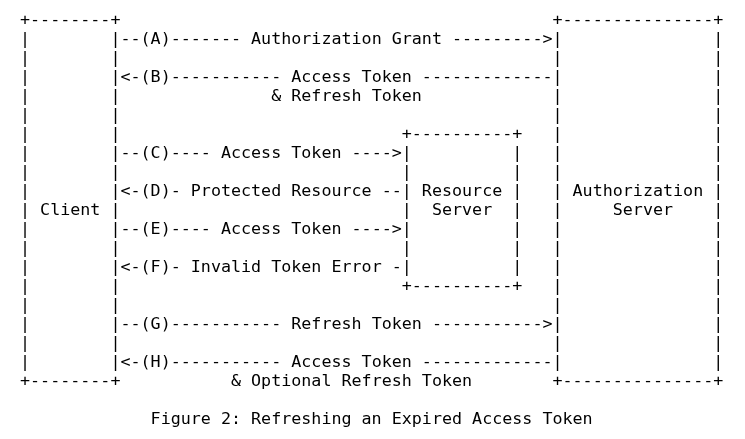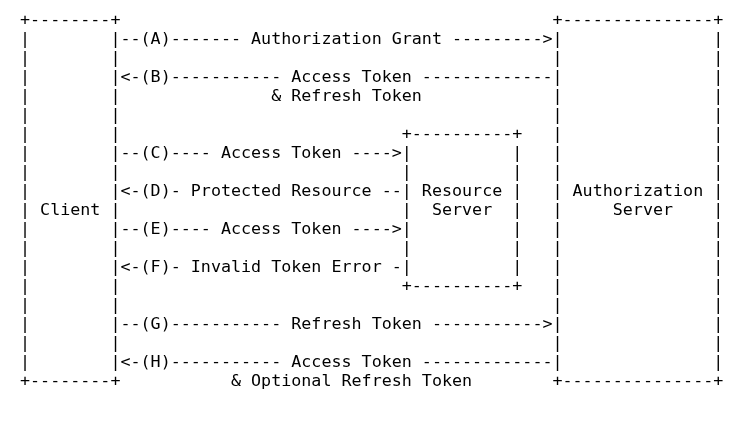--- a/index.html
+++ b/index.html
@@ -43,13 +43,14 @@
 | Client |                            |  Server  |   |     Server    |
 |        |--(E)---- Access Token ----&gt;|          |   |               |
 |        |                            |          |   |               |
 |        |&lt;-(F)- Invalid Token Error -|          |   |               |
 |        |                            +----------+   |               |
 |        |                                           |               |
 |        |--(G)----------- Refresh Token -----------&gt;|               |
 |        |                                           |               |
 |        |&lt;-(H)----------- Access Token -------------|               |
 +--------+           &amp; Optional Refresh Token        +---------------+</pre>
+  <pre class="ascii caption">Figure 2: Refreshing an Expired Access Token</pre>
 </div>
 
 </body></html>

